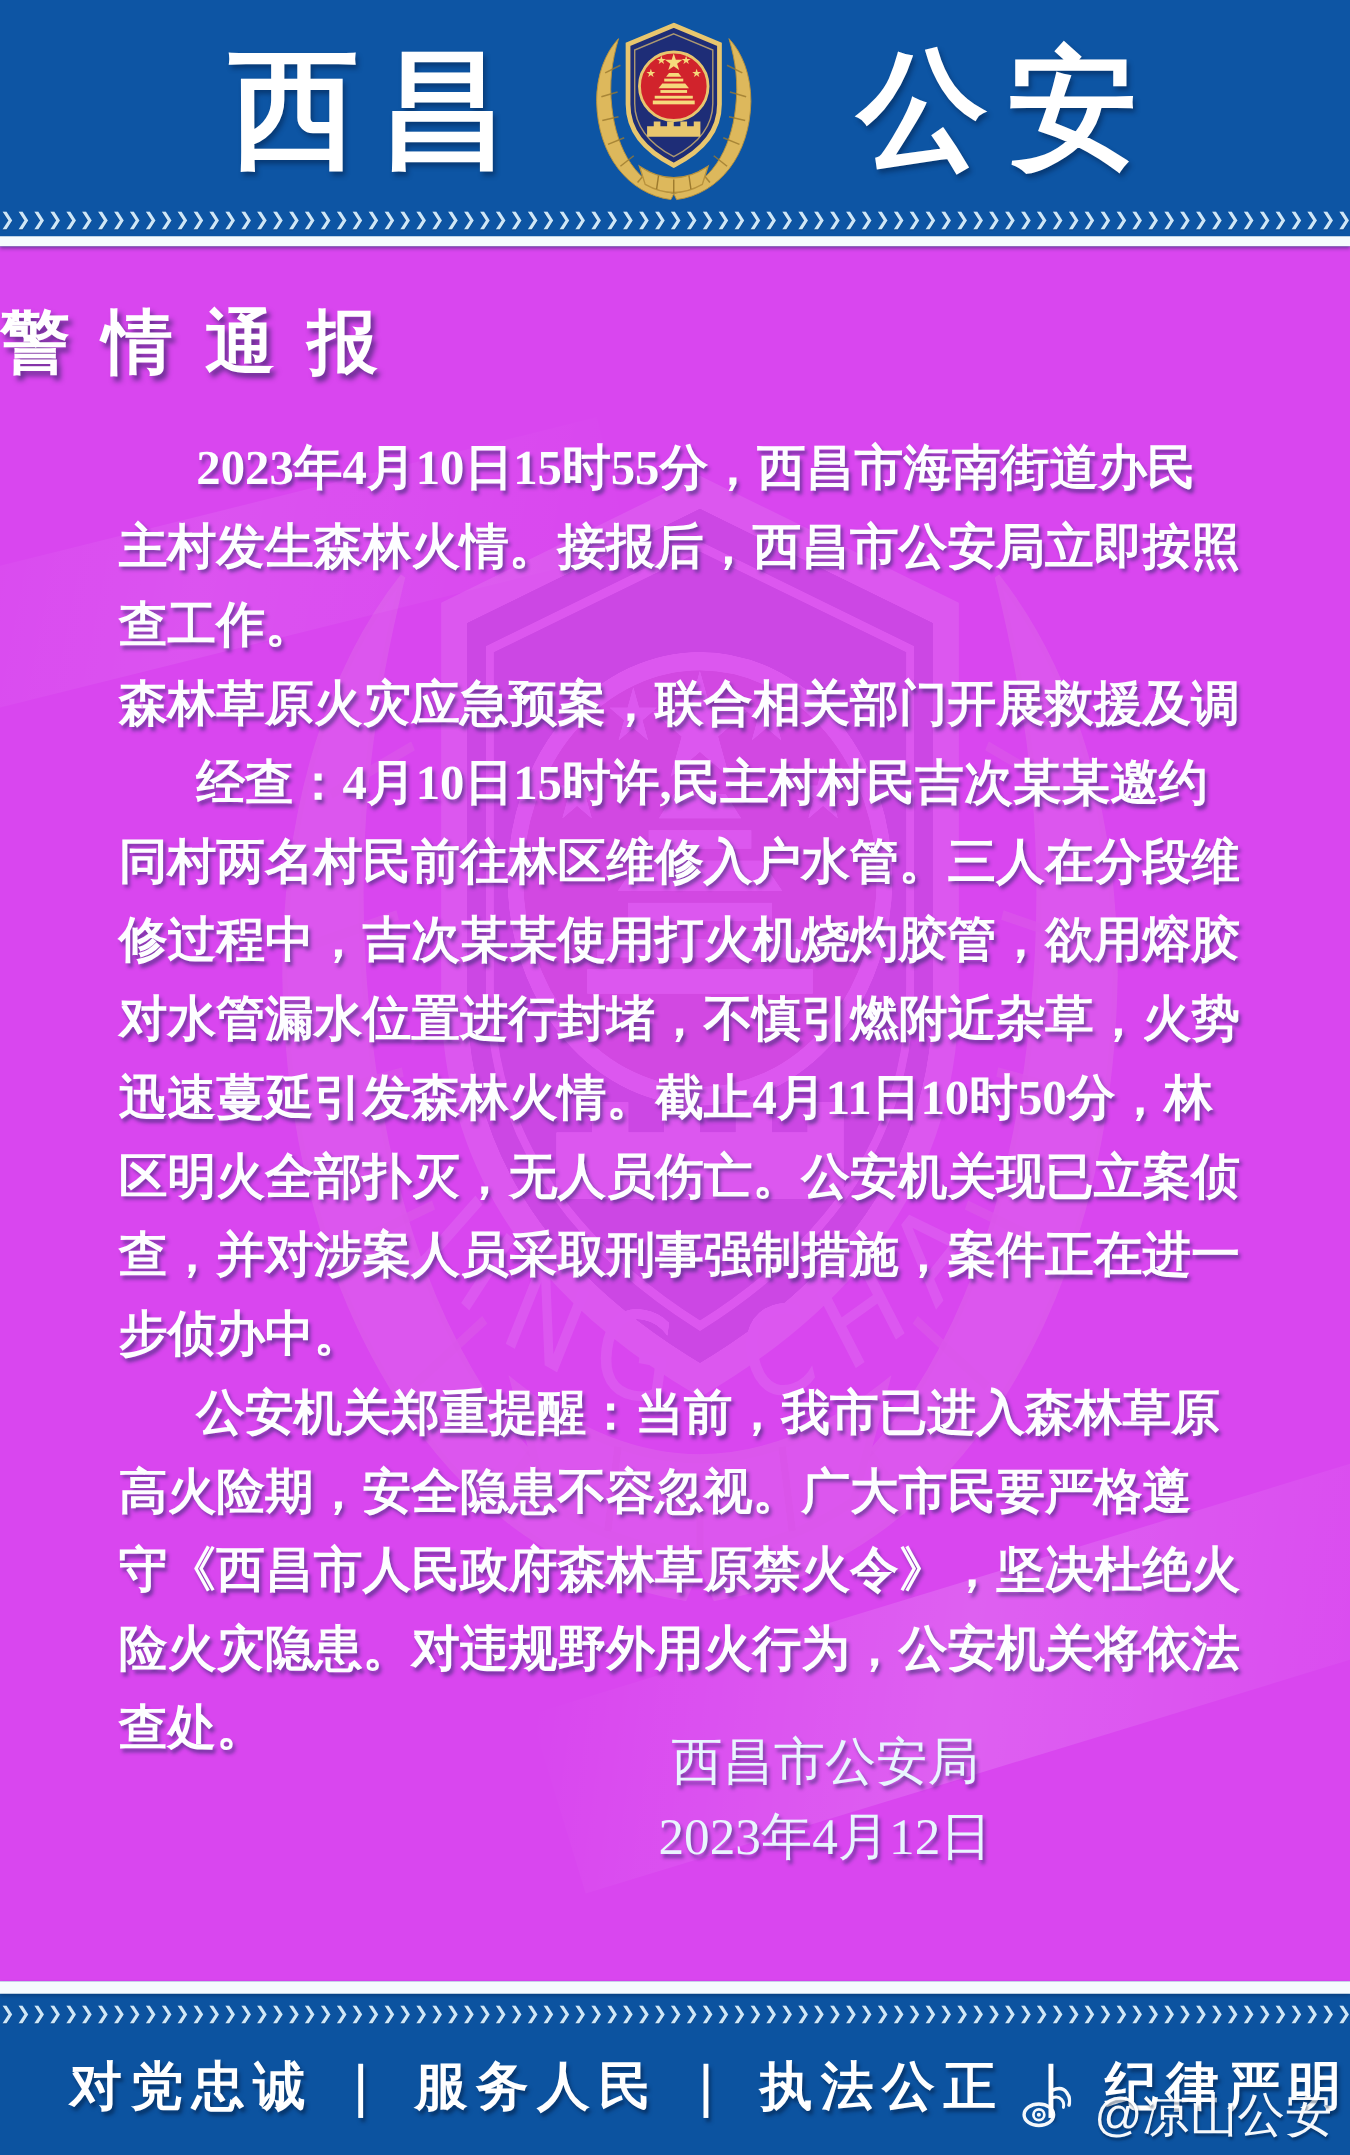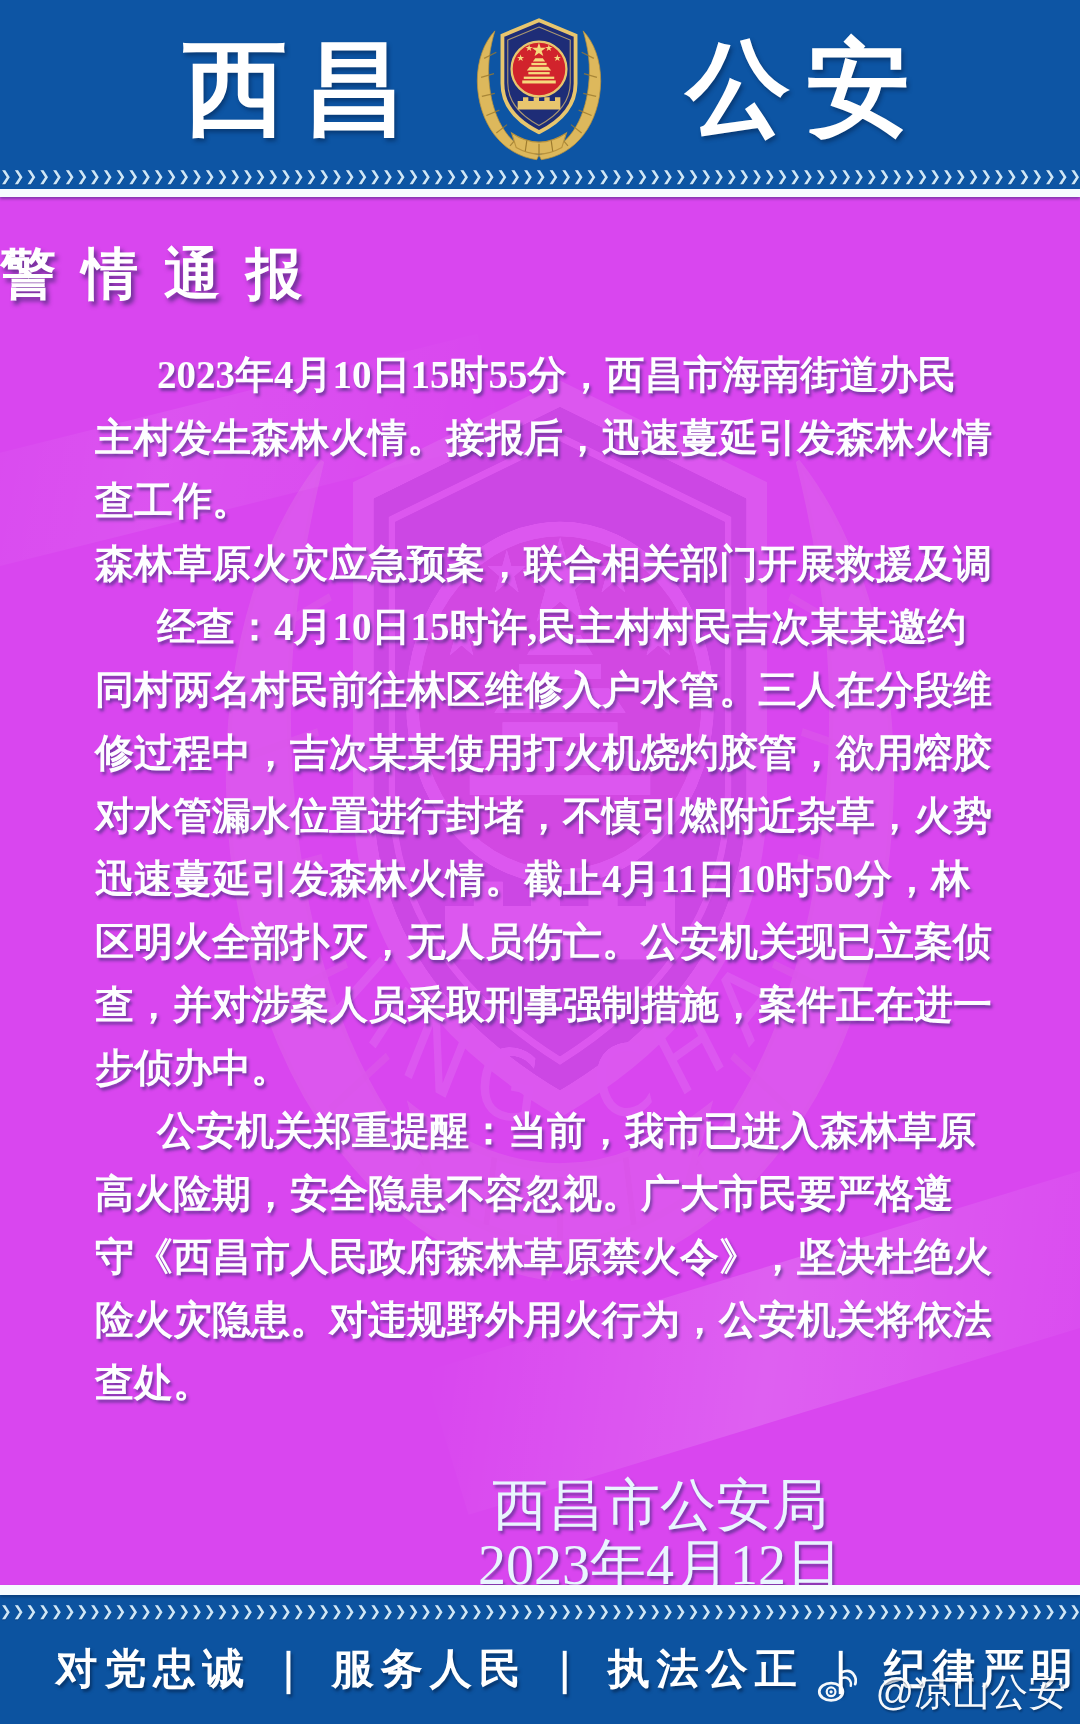--- a/index.html
+++ b/index.html
@@ -46,22 +46,22 @@
     letter-spacing:26px;text-shadow:3px 4px 4px rgba(0,25,60,.5);
   }
   .paragraphs{
     position:absolute;top:146px;left:95px;width:900px;
     font-size:39px;line-height:63px;color:#fdfeff;
     text-shadow:2px 3px 3px rgba(5,35,75,.45);
   }
   .line{white-space:nowrap;font-weight:bold;}
   .line.first{padding-left:62px;}
   .signature{
-    position:absolute;top:1278px;left:452px;width:416px;text-align:center;
-    font-size:56px;line-height:60px;color:#e9f5fe;
+    position:absolute;top:1182px;left:452px;width:416px;text-align:center;
+    font-size:41px;line-height:60px;color:#e9f5fe;
     text-shadow:2px 3px 3px rgba(5,35,75,.45);
   }
   
   .footer{position:absolute;left:0;right:0;bottom:0;height:139px;background:#0c53a0;}
   .footer .sep-line{top:0;height:10px;}
   .footer .chevrons{top:16px;}
   .slogans{
     position:absolute;top:56px;left:0;right:0;text-align:right;
     font-family:"Liberation Sans","DejaVu Sans",sans-serif;font-weight:900;
     color:#ffffff;font-size:42px;letter-spacing:7px;
@@ -163,21 +163,21 @@
       </svg>
     </div>
     <div class="streak s1"></div>
     <div class="streak s2"></div>
 
     <h1 class="notice-title">警情通报</h1>
 
     <div class="paragraphs" id="paragraphs">
         <div class="para">
           <div class="line first">2023年4月10日15时55分，西昌市海南街道办民</div>
-          <div class="line">主村发生森林火情。接报后，迅速蔓延引发森林火情</div>
+          <div class="line">主村发生森林火情。接报后，西昌市公安局立即按照</div>
           <div class="line">查工作。</div>
           <div class="line">森林草原火灾应急预案，联合相关部门开展救援及调</div>
         </div>
         <div class="para">
           <div class="line first">经查：4月10日15时许,民主村村民吉次某某邀约</div>
           <div class="line">同村两名村民前往林区维修入户水管。三人在分段维</div>
           <div class="line">修过程中，吉次某某使用打火机烧灼胶管，欲用熔胶</div>
           <div class="line">对水管漏水位置进行封堵，不慎引燃附近杂草，火势</div>
           <div class="line">迅速蔓延引发森林火情。截止4月11日10时50分，林</div>
           <div class="line">区明火全部扑灭，无人员伤亡。公安机关现已立案侦</div>

